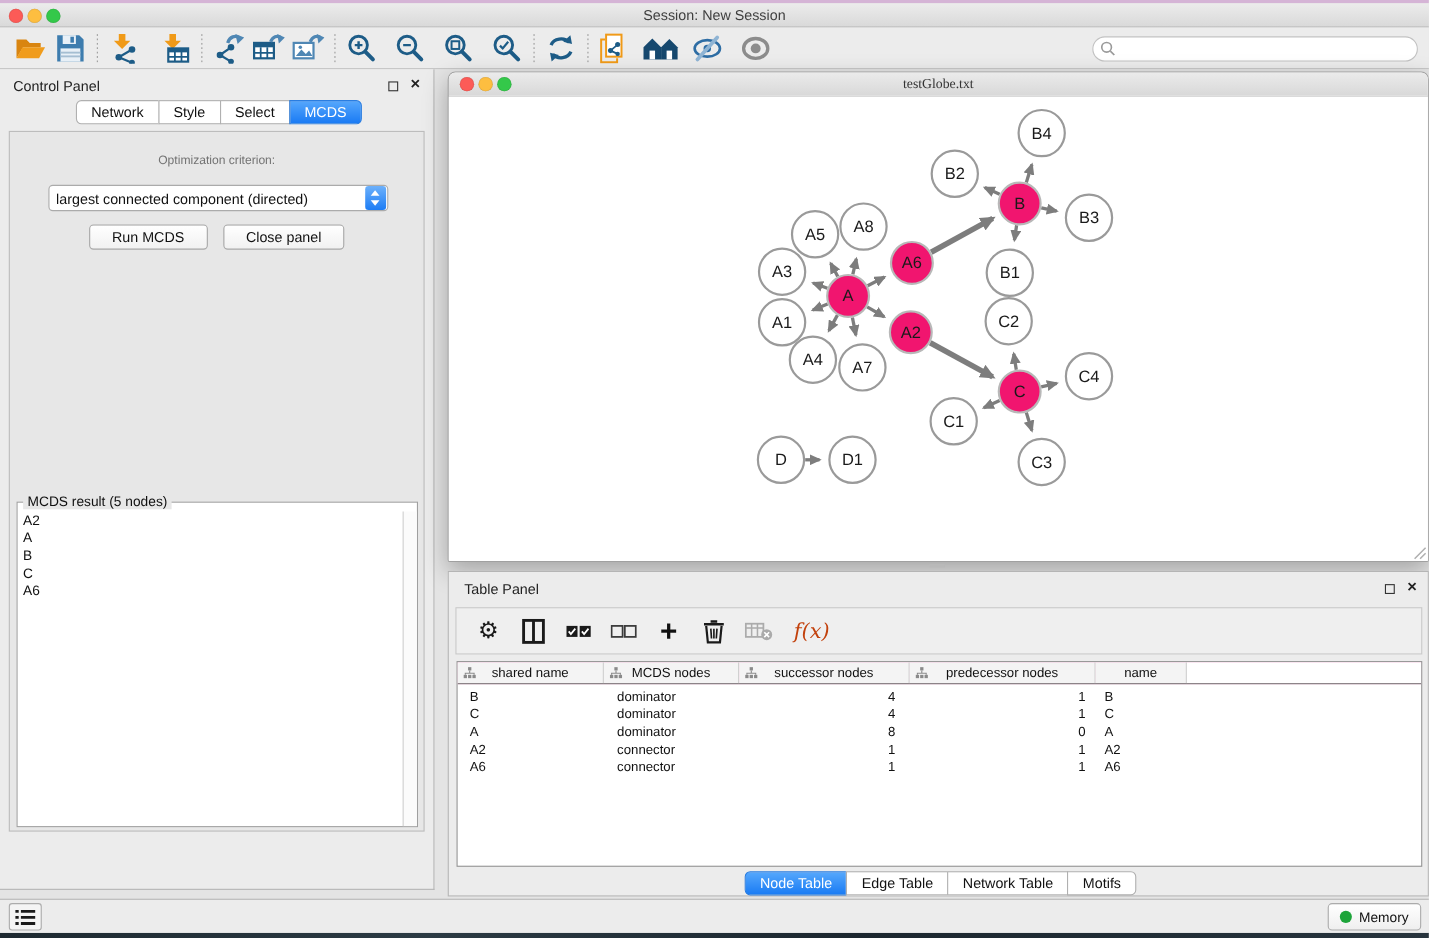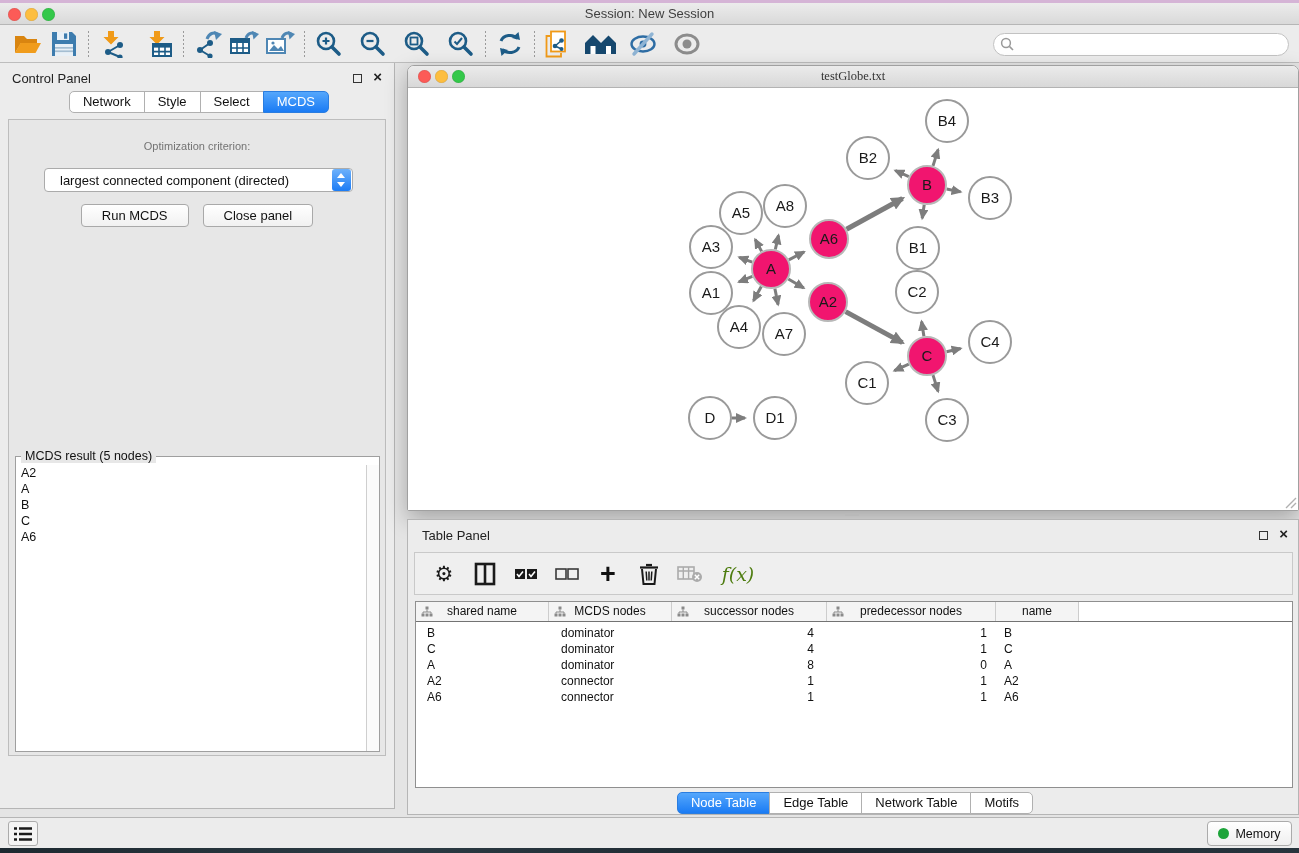--- a/index.html
+++ b/index.html
@@ -44,21 +44,21 @@
   .tab { height:22px; line-height:20px; padding:0 13px; font-size:13px; background:#fff;
     border:1px solid #b0b0b0; margin-left:-1px; color:#111; }
   .tab:first-child{ border-radius:5px 0 0 5px; margin-left:4px;}
   .tab:last-child{ border-radius:0 5px 5px 0;}
   .tab.active{ background:linear-gradient(#55a7fc,#1a7bf4); color:#fff; border-color:#2a7de0; }
   .cp-inner { position:absolute; left:8px; right:8px; top:56px; bottom:52px;
     background:#e7e7e7; border:1px solid #bdbdbd; }
   .opt-label { margin-top:20px; text-align:center; font-size:11px; color:#737373; }
   .select { position:absolute; left:35px; right:32px; top:48px; height:24px; background:#fff;
     border:1px solid #ababab; border-radius:4px; display:flex; align-items:center; }
-  .select-text { flex:1; padding-left:15px; font-size:13px; color:#111; white-space:nowrap; overflow:hidden;}
+  .select-text { flex:1; padding-left:6px; font-size:13px; color:#111; white-space:nowrap; overflow:hidden;}
   .select-stepper { width:19px; height:22px; border-radius:3px; margin-right:1px;
     background:linear-gradient(#6db1fb,#1c7cf5); position:relative; }
   .select-stepper::before,.select-stepper::after{ content:""; position:absolute; left:5px;
     border-left:4.5px solid transparent; border-right:4.5px solid transparent; }
   .select-stepper::before{ top:4px; border-bottom:5px solid #fff; }
   .select-stepper::after{ bottom:4px; border-top:5px solid #fff; }
   .btnrow { position:absolute; top:84px; left:0; right:0; display:flex; justify-content:center; gap:14px;}
   .btn { height:23px; padding:0 20px; background:linear-gradient(#ffffff,#f1f1f1);
     border:1px solid #a9a9a9; border-radius:4px; font-size:13px; color:#111; font-family:inherit;}
   .fieldset { position:absolute; left:6px; right:5px; top:336px; bottom:3px;
@@ -92,21 +92,21 @@
   .tp-head { position:relative; height:28px; }
   .tp-head .tp-title { position:absolute; left:14px; top:8px; font-size:13px; color:#222; }
   .tp-head .panel-float{ right:30px; } .tp-head .panel-close{ right:10px; }
   .tp-toolbar { position:absolute; left:6px; top:32px; width:879px; height:43px;
     background:#efefef; border:1px solid #c9c9c9; display:flex; align-items:center; gap:15px;
     padding-left:16px; }
   .tp-ic { width:26px; height:26px; display:flex; align-items:center; justify-content:center; }
   .gear-glyph { font-size:21px; color:#1a1a1a; line-height:24px;}
   .plus-glyph { font-size:27px; font-weight:bold; color:#111; line-height:22px; }
   .fx-glyph { font-family:"DejaVu Serif","Liberation Serif",serif; font-style:italic;
-    font-size:19px; color:#4d7c0f; }
+    font-size:19px; color:#c2410c; }
 
   .ntable { position:absolute; left:7px; top:81px; width:878px; height:187px;
     background:#fff; border:1px solid #8f8f8f; overflow:hidden; }
   .thead { display:grid; grid-template-columns:133px 123px 155px 169px 83px 1fr;
     height:20px; border-bottom:1px solid #737373; background:#f9a8d4; }
   .thcell { position:relative; font-size:12px; color:#111; text-align:center; line-height:19px;
     border-right:1px solid #cdcdcd; background:#f4f4f4; }
   .thcell:last-child { border-right:none; background:#fff; }
   .thcell .tree-ic { position:absolute; left:5px; top:4px; }
   .tbody .trow { display:grid; grid-template-columns:133px 123px 155px 169px 83px 1fr;

